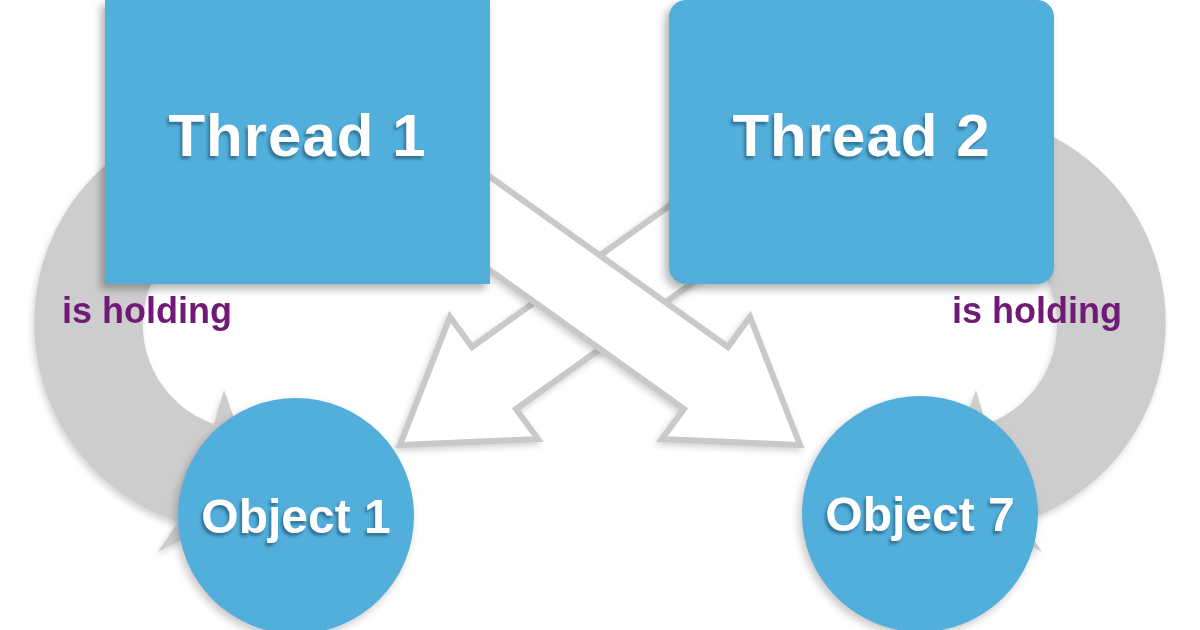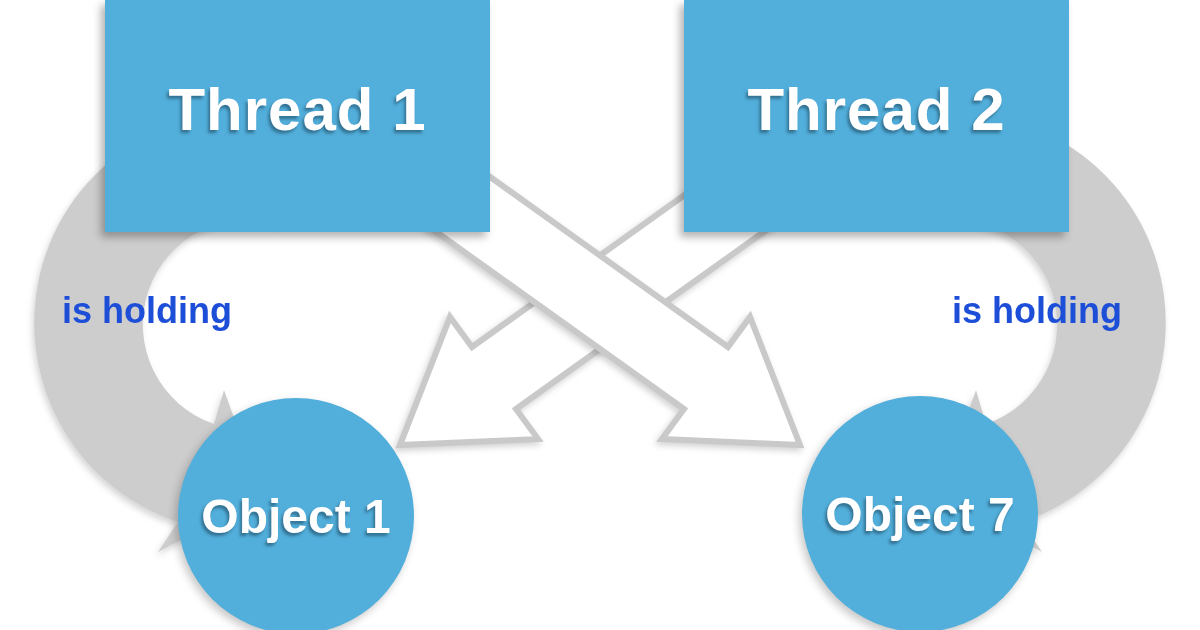--- a/index.html
+++ b/index.html
@@ -9,31 +9,31 @@
   }
   .stage svg{position:absolute;left:0;top:0;}
   .arc{fill:#cdcdcd;filter:drop-shadow(-2px 4px 3px rgba(0,0,0,0.16));}
   .block{fill:#ffffff;stroke:#c9c9c9;stroke-width:6;stroke-linejoin:miter;
          filter:drop-shadow(-2px 3px 3px rgba(0,0,0,0.18));}
   .node{
     position:absolute;display:flex;align-items:center;justify-content:center;
     background:#52aeda;color:#ffffff;font-weight:bold;
     text-shadow:-2px 3px 3px rgba(25,65,90,0.55);
   }
-  .node.rect{width:385px;height:232px;font-size:60px;letter-spacing:1px;
+  .node.rect{width:385px;height:284px;font-size:60px;letter-spacing:1px;
     box-shadow:-4px 5px 8px rgba(0,0,0,0.30);padding-bottom:14px;box-sizing:border-box;}
   .node.circle{width:236px;height:236px;border-radius:50%;font-size:48px;
     box-shadow:-3px 4px 8px rgba(0,0,0,0.22);}
   #thread1{left:105px;top:0;}
-  #thread2{left:684px;top:0;}
+  #thread2{left:669px;top:0;border-radius:17px;}
   #object1{left:178px;top:398px;}
   #object2{left:802px;top:396px;}
   .rel{
     position:absolute;transform:translate(-50%,-50%);
-    color:#1d4ed8;font-weight:bold;font-size:36px;white-space:nowrap;
+    color:#701a75;font-weight:bold;font-size:36px;white-space:nowrap;
   }
   #rel-left{left:147px;top:311px;}
   #rel-wants{left:607px;top:312px;}
   #rel-right{left:1037px;top:311px;}
 </style>
 </head>
 <body>
 
 <div class="stage">
 

